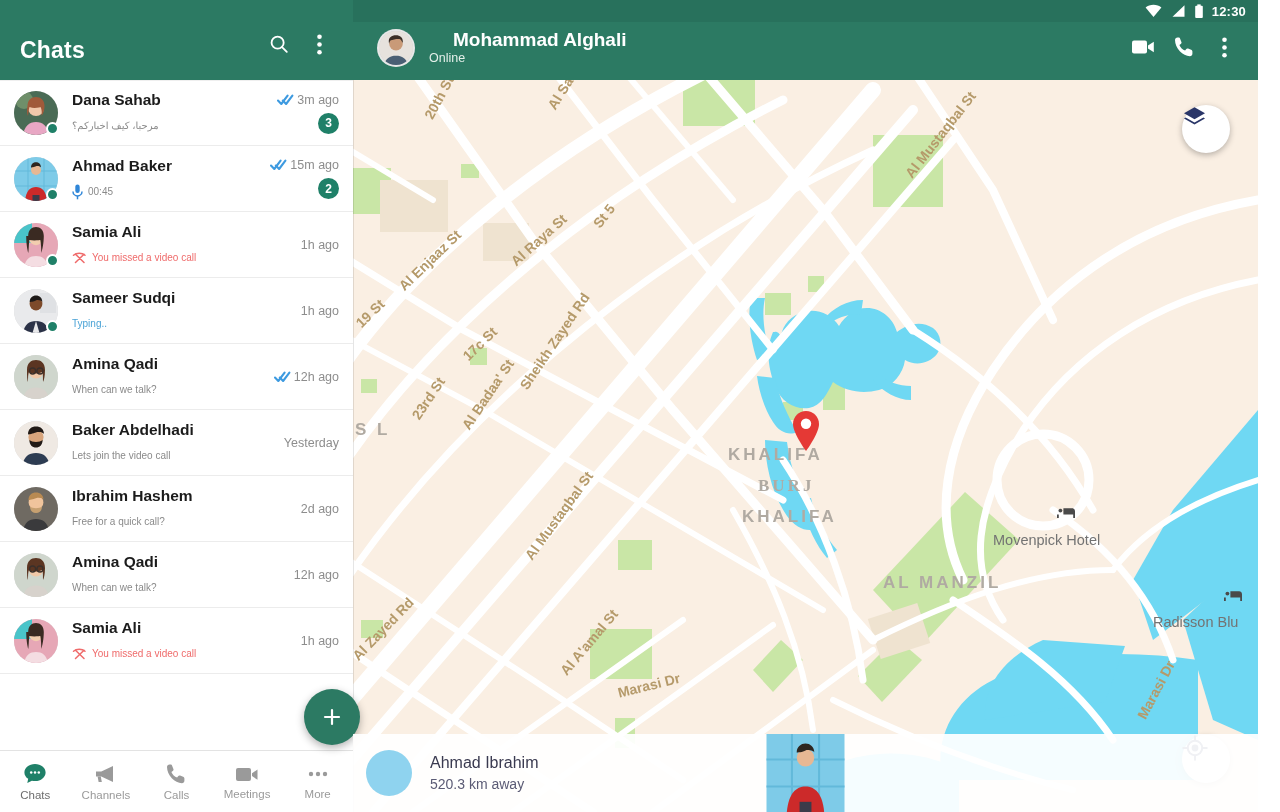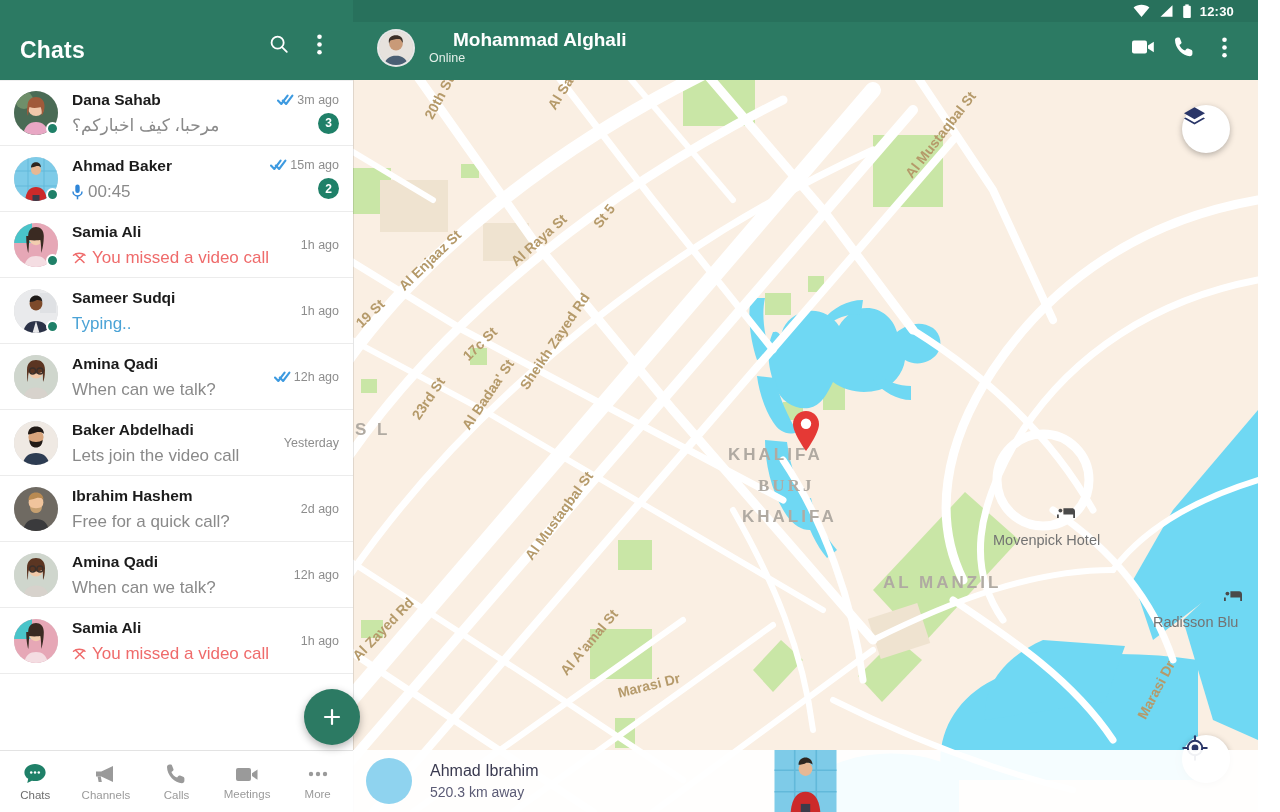--- a/index.html
+++ b/index.html
@@ -23,21 +23,21 @@
               border-bottom: 1px solid #ececec; position: relative; cursor: pointer; background:#fff;}
   .chat-row:first-child { border-top: 1px solid #efefef; }
   .av-wrap { position: relative; width: 44px; height: 44px; flex: 0 0 44px; margin-right: 14px; }
   .av { width: 44px; height: 44px; border-radius: 50%; overflow: hidden; position: relative; background:#d8d8d8;}
   .av svg { display: block; width: 44px; height: 44px; }
   .online-dot { position: absolute; right: -1px; bottom: 0px; width: 13px; height: 13px;
                 border-radius: 50%; background: #1f8068; border: 2px solid #fff; }
   .row-mid { flex: 1; min-width: 0; }
   .row-name { font-size: 15.5px; color: #1b1b1b; font-weight: bold; line-height: 20px;
               white-space: nowrap; overflow: hidden; text-overflow: ellipsis; }
-  .row-sub { font-size: 17px; color: #8a8a8a; line-height: 20px; margin-top: 6px;
+  .row-sub { font-size: 10px; color: #8a8a8a; line-height: 20px; margin-top: 6px;
              display: flex; align-items: center; gap: 5px;
              white-space: nowrap; overflow: hidden; text-overflow: ellipsis; }
   .row-sub.rtl { direction: rtl; justify-content: flex-end; }
   .row-sub.missed { color: #ef6b6b; }
   .row-sub.typing { color: #4ba3d6; }
   .row-right { display: flex; flex-direction: column; align-items: flex-end; justify-content: center;
                min-width: 56px; gap: 6px; margin-left: 6px; }
   .time-line { display: flex; align-items: center; gap: 3px; }
   .row-time { font-size: 12.5px; color: #8d8d8d; white-space: nowrap; }
   .badge { width: 21px; height: 21px; border-radius: 50%; background: #1f8068; color: #fff;
@@ -58,39 +58,39 @@
   .r-appbar { position: absolute; left: 0; top: 0; width: 905px; height: 80px; background: #2c7a63;
               display: flex; align-items: flex-end; padding: 0 14px 13px 24px; z-index: 7; }
   .r-av { width: 38px; height: 38px; border-radius: 50%; overflow: hidden; margin-right: 14px;
           border: 2px solid rgba(255,255,255,.55); flex: 0 0 38px; background:#ccc;}
   .r-av svg { width: 100%; height: 100%; display: block; }
   .r-titles { flex: 1; min-width: 0; padding-bottom: 1px; }
   .r-name { color: #fff; font-size: 19px; font-weight: bold; line-height: 20px; margin-left: 24px; }
   .r-status { color: #e3efe9; font-size: 12.5px; line-height: 16px; }
   .statusbar { position: absolute; right: 0; top: 0; width: 905px; height: 22px; z-index: 9;
                display: flex; align-items: center; justify-content: flex-end; gap: 8px;
-               padding-right: 24px; background: rgba(0,0,0,.07); }
+               padding-right: 12px; background: rgba(0,0,0,.07); }
   .sb-time { color: #fff; font-size: 13px; font-weight: bold; letter-spacing: .2px; }
 
   .map { position: absolute; left: 0; top: 80px; width: 905px; height: 732px; background: #faefe3; overflow: hidden; }
   .map svg { position: absolute; left: 0; top: 0; }
   .maplabel { position: absolute; font-family: "Liberation Sans", sans-serif; pointer-events: none;
               white-space: nowrap; }
   .st-label { color: #b59a6a; font-size: 14px; font-weight: bold; }
   .area-label { color: #b0aaa2; font-size: 17px; font-weight: bold; letter-spacing: 3px; }
   .poi-label { color: #737373; font-size: 14.5px; }
 
   .pin { position: absolute; left: 438px; top: 330px; width: 30px; height: 42px; }
   .mapbtn { position: absolute; width: 48px; height: 48px; border-radius: 50%; background: #fff;
             display: flex; align-items: center; justify-content: center;
             box-shadow: 0 2px 6px rgba(0,0,0,.28); cursor: pointer; z-index: 8; }
   #layers-btn { right: 28px; top: 25px; }
   #loc-btn { right: 28px; top: 655px; }
 
-  .bottomcard { position: absolute; left: 0; bottom: 0; width: 905px; height: 62px;
+  .bottomcard { position: absolute; left: 0; bottom: 0; width: 905px; height: 78px;
                 background: rgba(255,255,255,.93); display: flex; align-items: center;
                 padding: 0 20px 0 13px; z-index: 8; }
   .bc-av { width: 46px; height: 46px; border-radius: 50%; overflow: hidden; margin-right: 18px; flex:0 0 46px; background:#8fd3ef;}
   .bc-av svg { width: 100%; height: 100%; display: block; }
   .bc-name { font-size: 16px; color: #3a3a50; line-height: 22px; }
   .bc-dist { font-size: 14px; color: #5b5b75; line-height: 20px; }
 </style>
 </head>
 <body>
 

